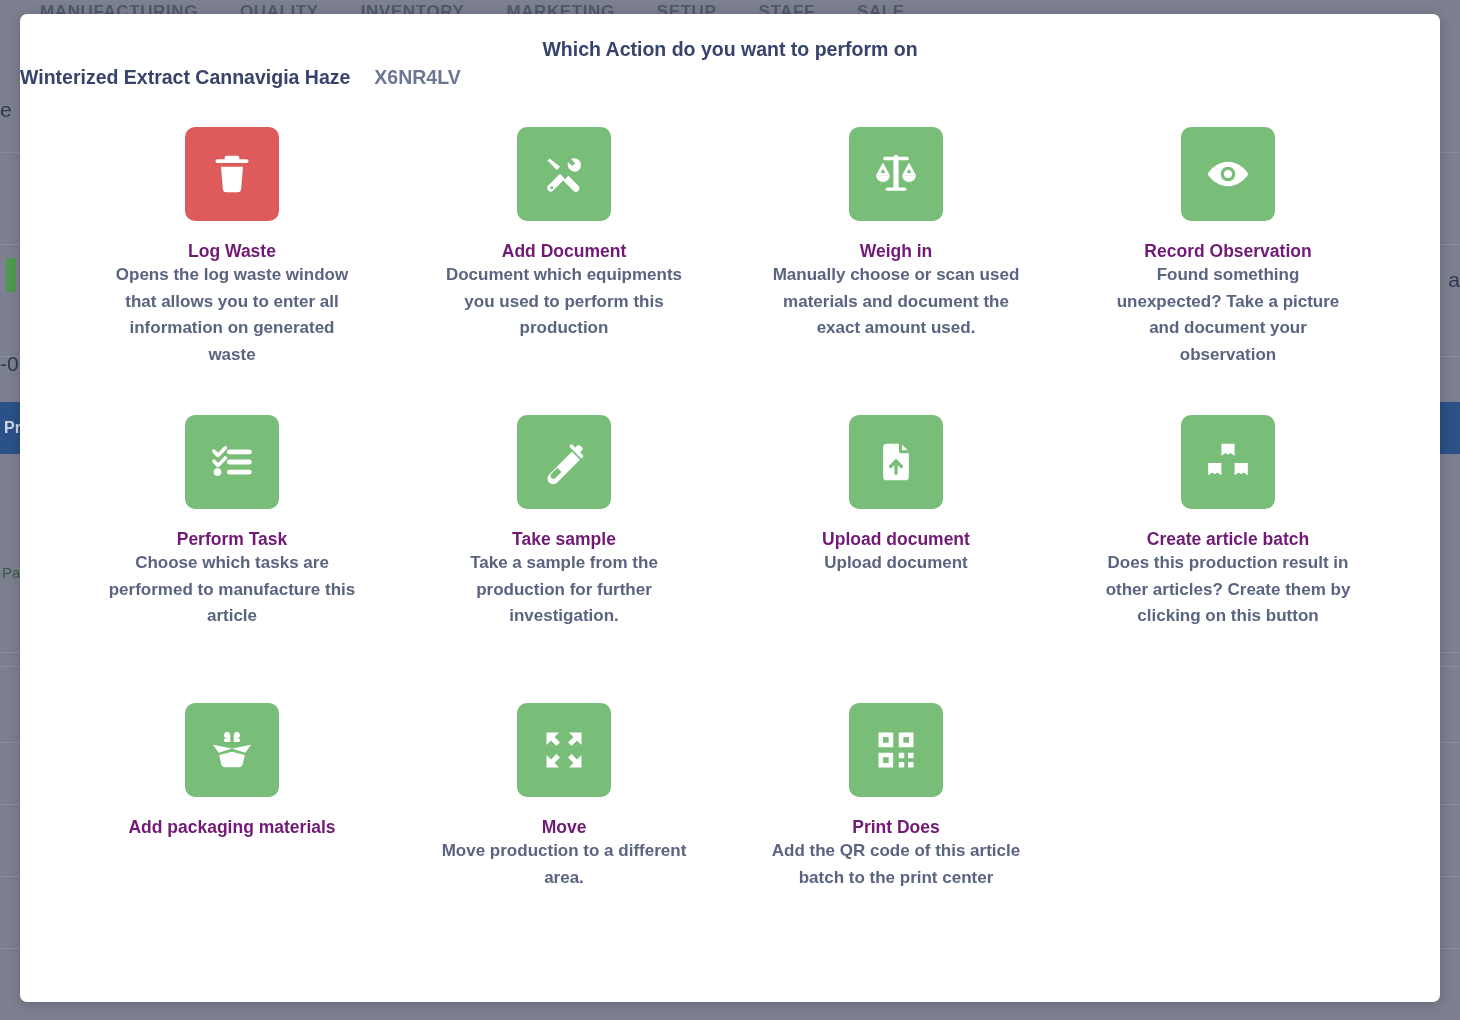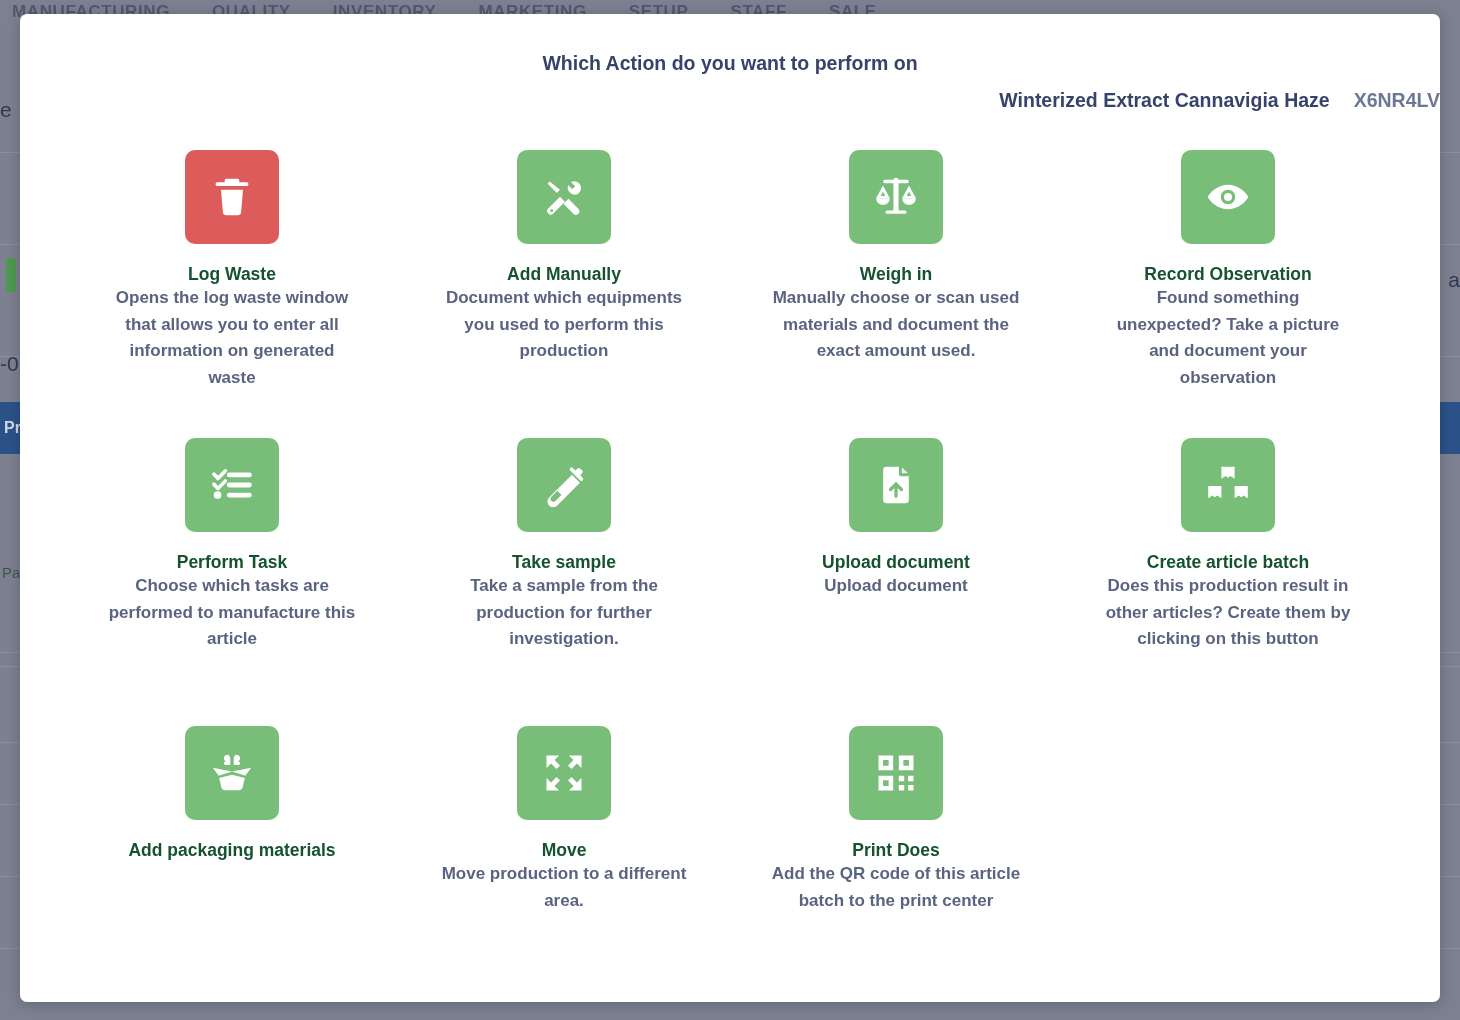--- a/index.html
+++ b/index.html
@@ -22,21 +22,21 @@
     background: #7d8090;
     overflow: hidden;
   }
   .bg-navbar {
     position: absolute;
     top: 0; left: 0; right: 0;
     height: 22px;
     display: flex;
     align-items: flex-end;
     gap: 42px;
-    padding: 0 12px;
+    padding: 0 40px;
     font-size: 17px;
     font-weight: 700;
     letter-spacing: 0.6px;
     color: #2b3a52;
     opacity: .55;
     white-space: nowrap;
   }
   .bg-rows {
     position: absolute;
     top: 86px; left: 0; right: 0;
@@ -91,30 +91,30 @@
     width: 1420px;
     height: 988px;
     background: #ffffff;
     border-radius: 7px;
     box-shadow: 0 2px 14px rgba(0,0,0,.22);
     box-sizing: border-box;
     overflow: hidden;
   }
 
   .modal-title {
-    padding-top: 36px;
+    padding-top: 22px;
     text-align: center;
     color: #36436b;
     font-size: 19.5px;
     font-weight: 700;
     line-height: 27px;
   }
   .title-line2 {
-    text-align: right;
-    margin-top: 10px;
+    text-align: left;
+    margin-top: 1px;
   }
   .title-article {
     color: #36436b;
     font-size: 19.5px;
     font-weight: 700;
   }
   .title-code {
     color: #6b7794;
     font-size: 19.5px;
     font-weight: 700;
@@ -147,21 +147,21 @@
     display: flex;
     align-items: center;
     justify-content: center;
     flex: none;
   }
   .tile svg { display: block; }
   .card-title {
     margin-top: 19px;
     font-size: 17.5px;
     font-weight: 700;
-    color: #14532d;
+    color: #701a75;
     text-align: center;
     line-height: 22px;
   }
   .card-desc {
     margin-top: 0;
     font-size: 17px;
     color: #5a6480;
     text-align: center;
     line-height: 26.5px;
     max-width: 250px;
@@ -228,21 +228,21 @@
       <span class="card-title">Log Waste</span>
       <span class="card-desc">Opens the log waste window that allows you to enter all information on generated waste</span>
     </button>
 
     <button class="card">
       <span class="tile" style="background:#78bd78">
         <svg width="44" height="44" viewBox="0 0 24 24" fill="#fff" aria-hidden="true">
           <path d="M4.2 3.5 3 4.7l5.1 5.1 1.7-1.7L4.2 3.5zM20.4 4.6a4.1 4.1 0 0 0-4.6-.8l2.3 2.3-1.6 1.6-2.3-2.3a4.1 4.1 0 0 0 5.2 5.1l.8-.8a4.1 4.1 0 0 0 .2-5.1zM3.4 18.3a1.9 1.9 0 1 0 2.7 2.7l6.4-6.4-2.7-2.7-6.4 6.4zm1.9 2a.8.8 0 1 1 0-1.6.8.8 0 0 1 0 1.6zM14.4 13l5.4 5.4a1.9 1.9 0 0 1-2.7 2.7l-5.4-5.4L14.4 13z"></path>
         </svg>
       </span>
-      <span class="card-title">Add Manually</span>
+      <span class="card-title">Add Document</span>
       <span class="card-desc">Document which equipments you used to perform this production</span>
     </button>
 
     <button class="card">
       <span class="tile" style="background:#78bd78">
         <svg width="46" height="46" viewBox="0 0 24 24" fill="#fff" aria-hidden="true">
           <path d="M12 2a1.4 1.4 0 0 0-1.35 1H6.2a.9.9 0 0 0 0 1.8h4.45V19H7.4a.9.9 0 0 0 0 1.8h9.2a.9.9 0 0 0 0-1.8h-3.25V4.8h4.45a.9.9 0 0 0 0-1.8h-4.45A1.4 1.4 0 0 0 12 2z"></path>
           <path d="M5.2 6 1.6 12.6h7.2L5.2 6zm0 3.3 1.2 2.2H4l1.2-2.2z"></path>
           <path d="M18.8 6l-3.6 6.6h7.2L18.8 6zm0 3.3 1.2 2.2h-2.4l1.2-2.2z"></path>
           <path d="M1.6 12.6a3.6 3.6 0 0 0 7.2 0H1.6zM15.2 12.6a3.6 3.6 0 0 0 7.2 0h-7.2z"></path>

